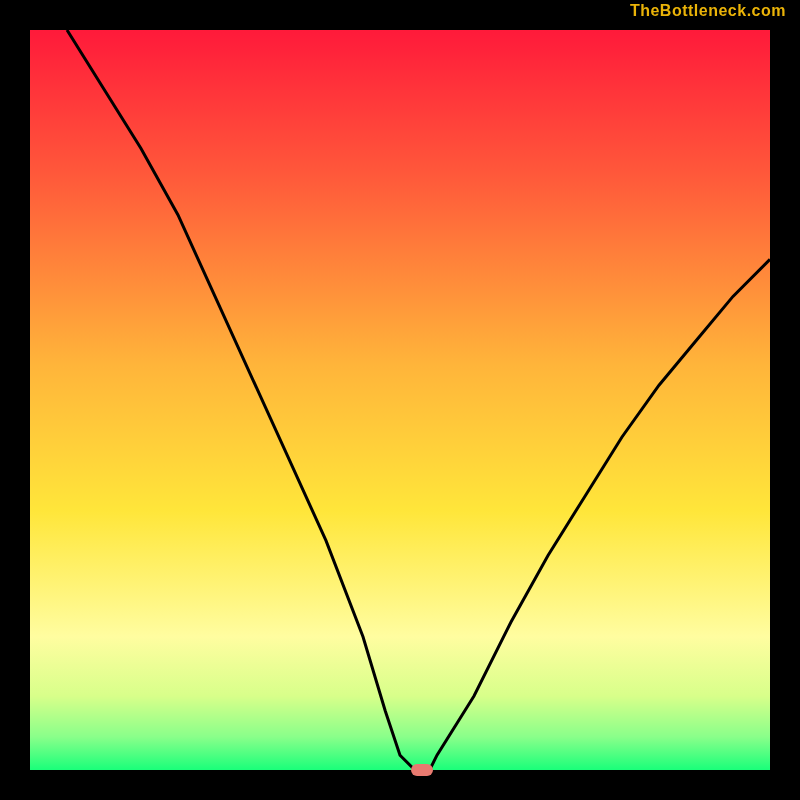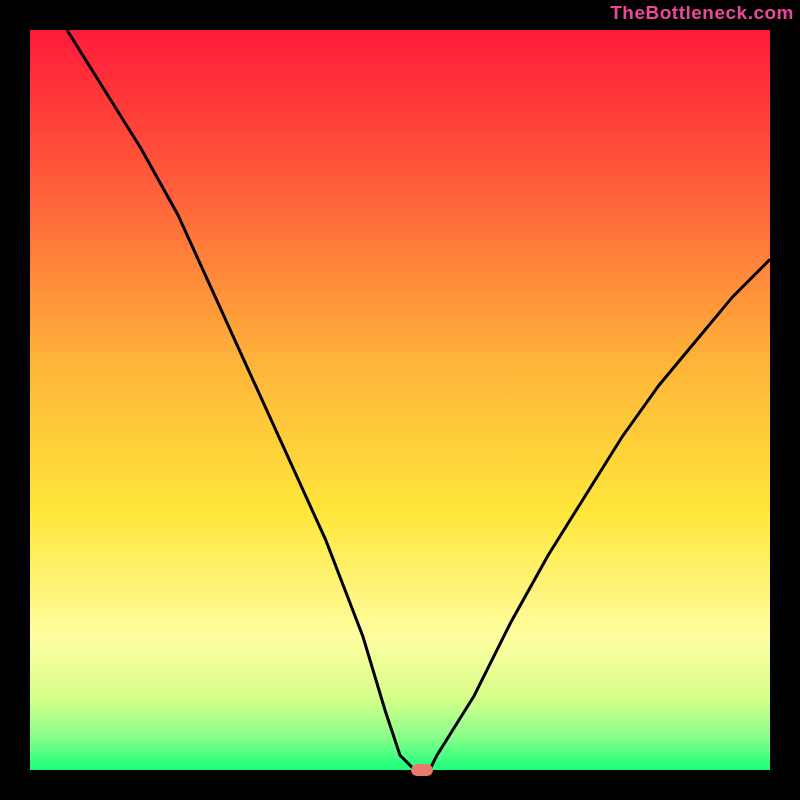--- a/index.html
+++ b/index.html
@@ -13,23 +13,23 @@
   }
   .frame {
     position: relative;
     width: 800px;
     height: 800px;
     background: #000;
   }
   .watermark {
     position: absolute;
     top: 2px;
-    right: 6px;
-    color: #ec4899;
-    font-size: 19px;
+    right: 14px;
+    color: #eab308;
+    font-size: 16px;
     font-weight: 600;
     letter-spacing: 0.5px;
     z-index: 10;
   }
   .plot {
     position: absolute;
     left: 30px;
     top: 30px;
     width: 740px;
     height: 740px;

